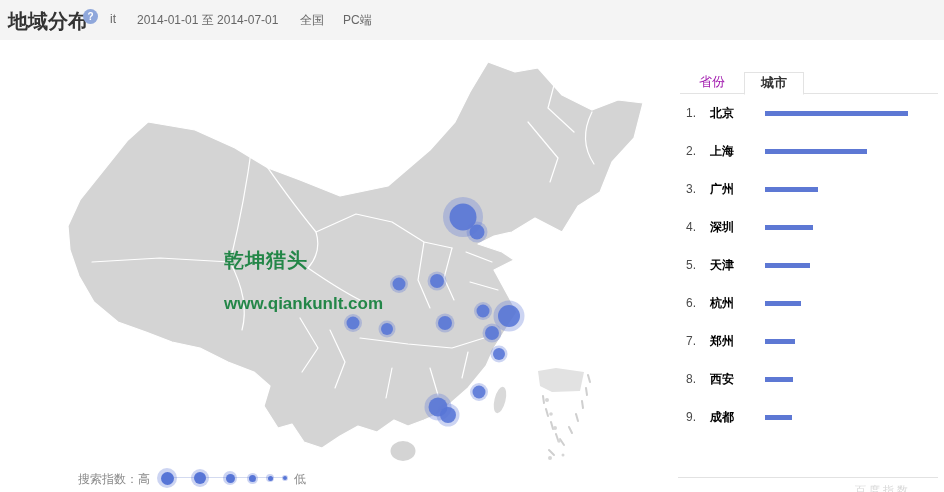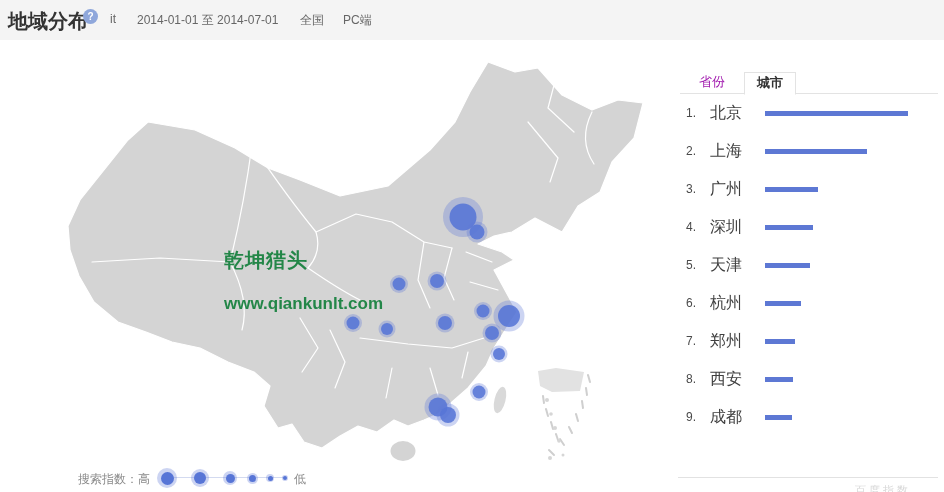--- a/index.html
+++ b/index.html
@@ -31,26 +31,26 @@
   .legend-line  { position:absolute; left:167px; top:477px; width:119px; height:1px; background:#d3daf0; }
   .lg-halo { position:absolute; border-radius:50%; background:rgba(95,122,214,0.32);
              display:flex; align-items:center; justify-content:center; }
   .lg-core { border-radius:50%; background:#5775d6; }
 
   
   .tabbar { position:absolute; left:680px; top:72px; width:258px; height:22px;
             border-bottom:1px solid #e3e3e3; display:flex; }
   .tab { width:64px; height:22px; text-align:center; font-size:13px; color:#a21caf;
          line-height:20px; cursor:pointer; background:transparent; }
-  .tab.active { width:52px; background:#fff; border:1px solid #e3e3e3; border-bottom:1px solid #fff;
+  .tab.active { width:60px; background:#fff; border:1px solid #e3e3e3; border-bottom:1px solid #fff;
                 color:#333; font-weight:bold; height:23px; margin-bottom:-1px; }
   .citylist { position:absolute; left:678px; top:94px; width:262px; list-style:none; }
   .citylist li { height:38px; display:flex; align-items:center; padding-left:8px; }
   .rank { width:24px; font-size:12px; color:#4a4a4a; }
-  .cname { width:55px; font-size:16px; color:#404040; }
+  .cname { width:55px; font-size:12px; color:#000000;font-weight:bold; }
   .cbar { height:5px; background:#5d78d4; }
 
   .footer-line { position:absolute; left:678px; top:477px; width:260px; height:1px; background:#e2e2e2; }
   .footer-partial { position:absolute; left:855px; top:483px; font-size:11px; color:#d8d8d8;
                     letter-spacing:3px; white-space:nowrap; }
 </style>
 </head>
 <body>
 
 <div class="page">

